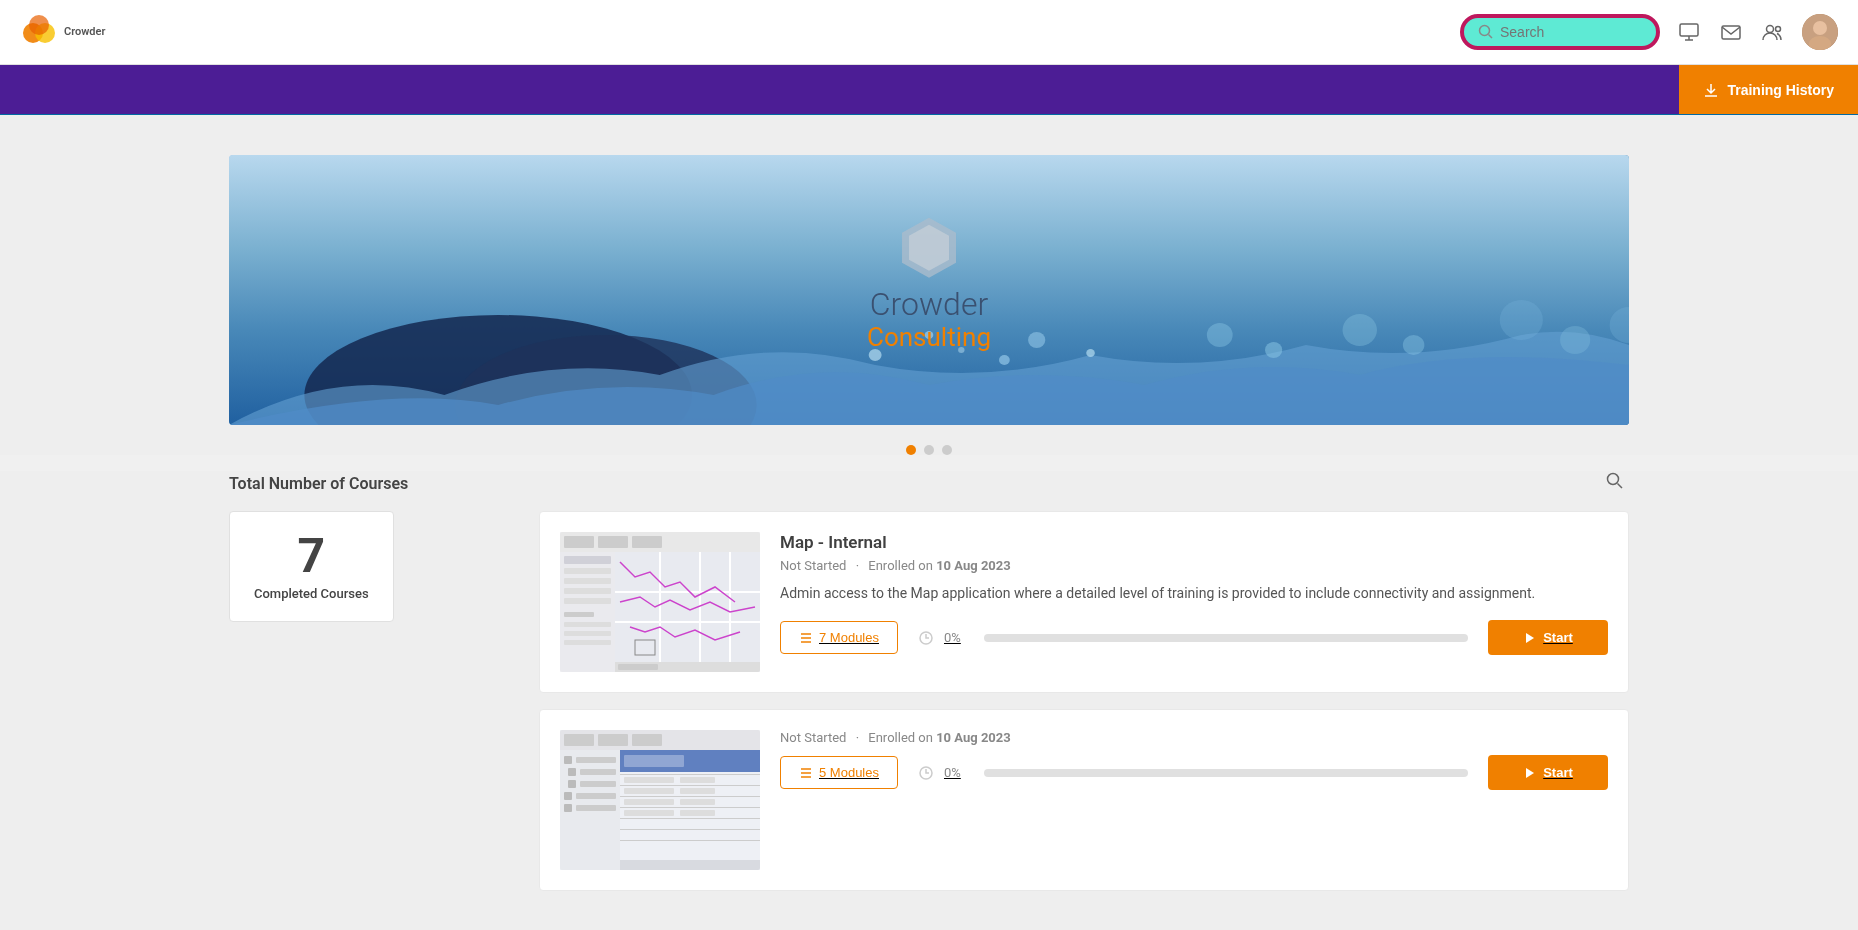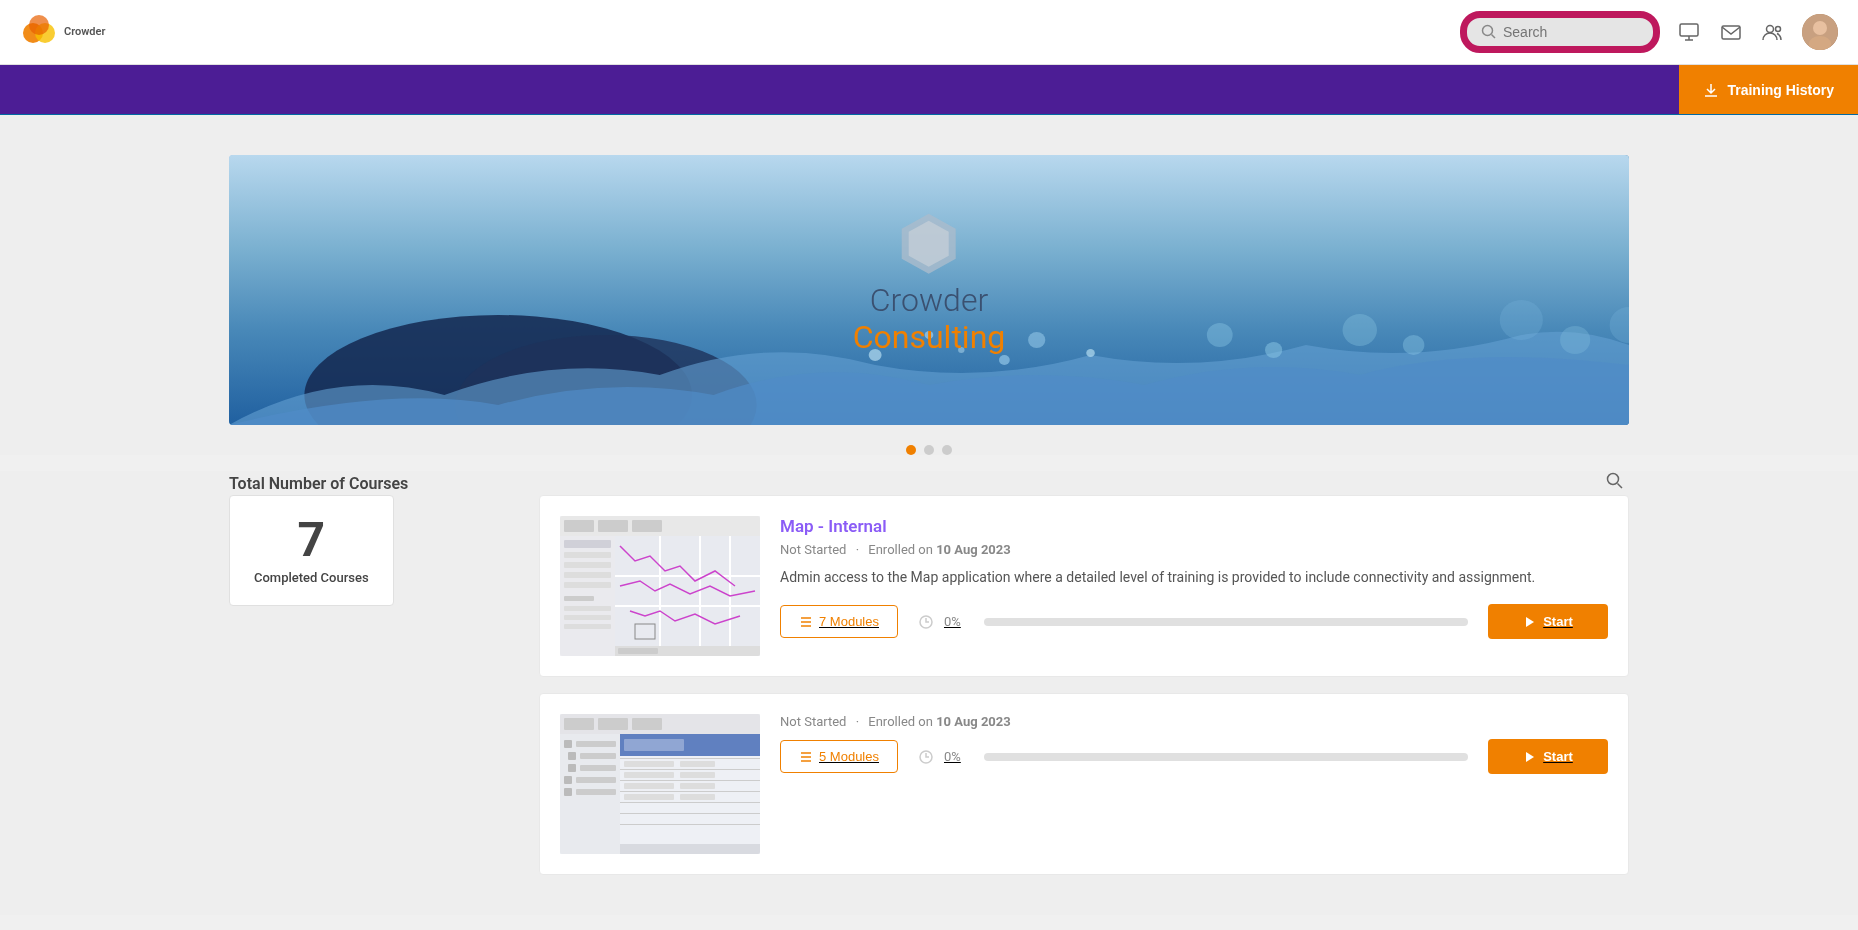--- a/index.html
+++ b/index.html
@@ -34,24 +34,24 @@
       line-height: 1.2;
     }
     .header-right {
       display: flex;
       align-items: center;
       gap: 16px;
     }
     .search-box {
       display: flex;
       align-items: flex-end;
-      border: 7px solid #be185d;
+      border: 4px solid #be185d;
       border-radius: 20px;
       padding: 6px 14px;
-      background: #e5e5e5;
+      background: #5eead4;
       width: 200px;
     }
     .search-box input {
       border: none;
       outline: none;
       font-size: 14px;
       color: #555;
       width: 100%;
       background: transparent;
     }
@@ -160,20 +160,21 @@
     
     .main-content {
       max-width: 1400px;
       width: calc(100% - 40px);
       margin: 0 auto;
     }
     .section-header {
       display: flex;
       align-items: center;
       justify-content: space-between;
+      margin-bottom: 16px;
     }
     .section-title {
       font-size: 16px;
       font-weight: 600;
       color: #444;
     }
     .search-small {
       width: 24px;
       height: 24px;
       cursor: pointer;
@@ -243,21 +244,21 @@
     .thumbnail-map-2 {
       background: linear-gradient(135deg, #e0e8f0 0%, #d0d8e8 100%);
     }
     
     .course-info {
       flex: 1;
     }
     .course-title {
       font-size: 17px;
       font-weight: 600;
-      color: #8b5cf6;
+      color: #404040;
       margin-bottom: 6px;
     }
     .course-meta {
       font-size: 13px;
       color: #888;
       margin-bottom: 10px;
     }
     .course-meta .separator {
       margin: 0 6px;
     }
@@ -439,21 +440,21 @@
 
       <div style="position:absolute; left:50%; top:50%; transform:translate(-50%,-55%); text-align:center;">
         <svg width="70" height="70" viewBox="0 0 70 70">
 
           <polygon points="35,5 62,20 62,50 35,65 8,50 8,20" fill="#aabbcc" opacity="0.8"></polygon>
           <polygon points="35,12 55,23 55,47 35,58 15,47 15,23" fill="#c8d0d8" opacity="0.7"></polygon>
         </svg>
         <div style="font-size:32px; font-weight:300; color:#3a5070; line-height:1.1;">
           Crowder
         </div>
-        <div style="font-size:32px; font-weight:400; color:#f08000; line-height:1.2;">
+        <div style="font-size:26px; font-weight:400; color:#f08000; line-height:1.2;">
           Consulting
         </div>
       </div>
     </div>
   </div>
 
   <div class="carousel-dots">
     <div class="dot active"></div>
     <div class="dot"></div>
     <div class="dot"></div>

